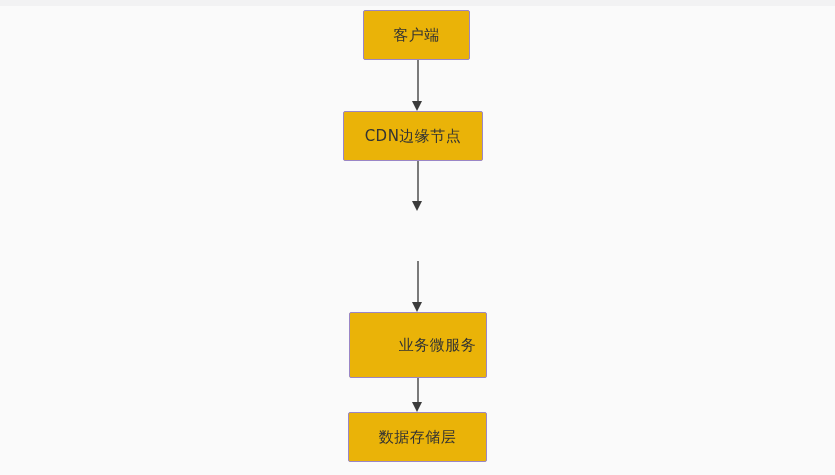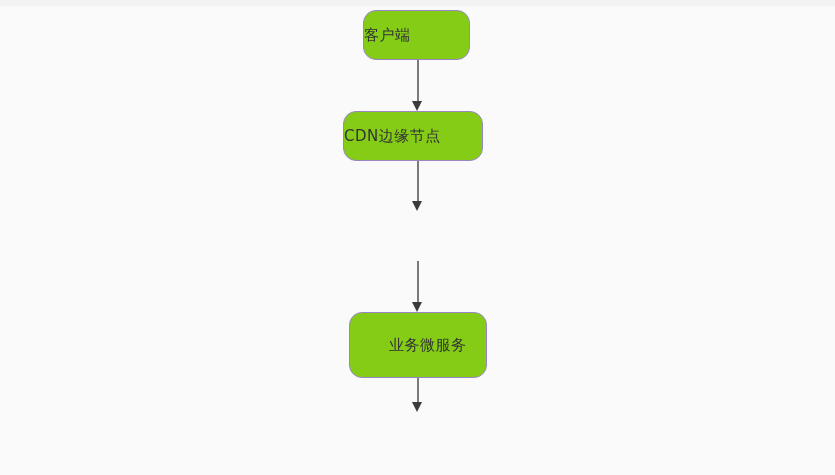--- a/index.html
+++ b/index.html
@@ -25,26 +25,26 @@
   #canvas {
     position: absolute;
     left: 0;
     top: 0;
     width: 835px;
     height: 475px;
   }
   .node {
     position: absolute;
     box-sizing: border-box;
-    background: #84cc16;
+    background: #eab308;
     border: 1.6px solid #9a86c6;
-    border-radius: 13px;
+    border-radius: 2px;
     display: flex;
     align-items: center;
-    justify-content: flex-start;
+    justify-content: center;
   }
   .node-label {
     color: #333333;
     font-size: 15px;
     line-height: 1;
     letter-spacing: 0.5px;
     white-space: nowrap;
     font-family: "DejaVu Sans", "Liberation Sans", sans-serif;
   }
   .edge {
@@ -100,14 +100,17 @@
 
   <div class="node" style="left:343px; top:111px; width:140px; height:50px;">
     <span class="node-label">CDN边缘节点</span>
   </div>
 
 
   <div class="node" style="left:349px; top:312px; width:138px; height:66px;padding-left:39px;">
     <span class="node-label">业务微服务</span>
   </div>
 
+  <div class="node" style="left:348px; top:412px; width:139px; height:50px;">
+    <span class="node-label">数据存储层</span>
+  </div>
 
 </div>
 
 </body></html>

